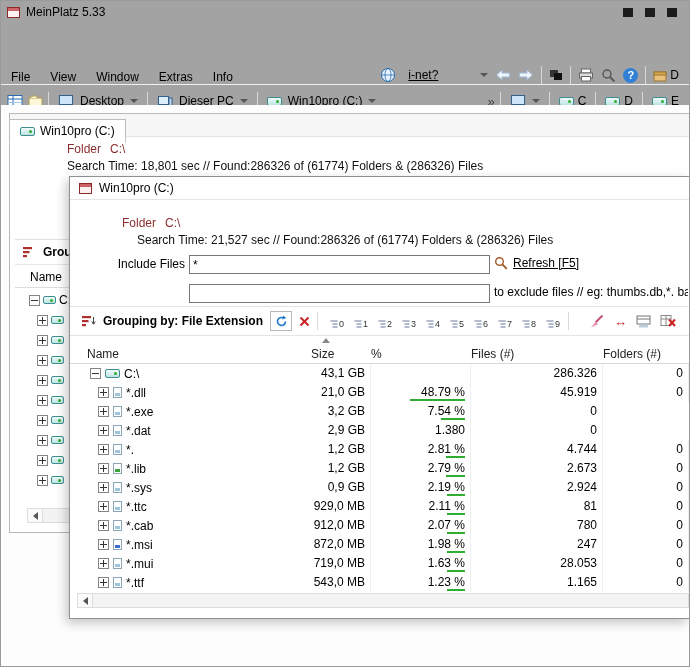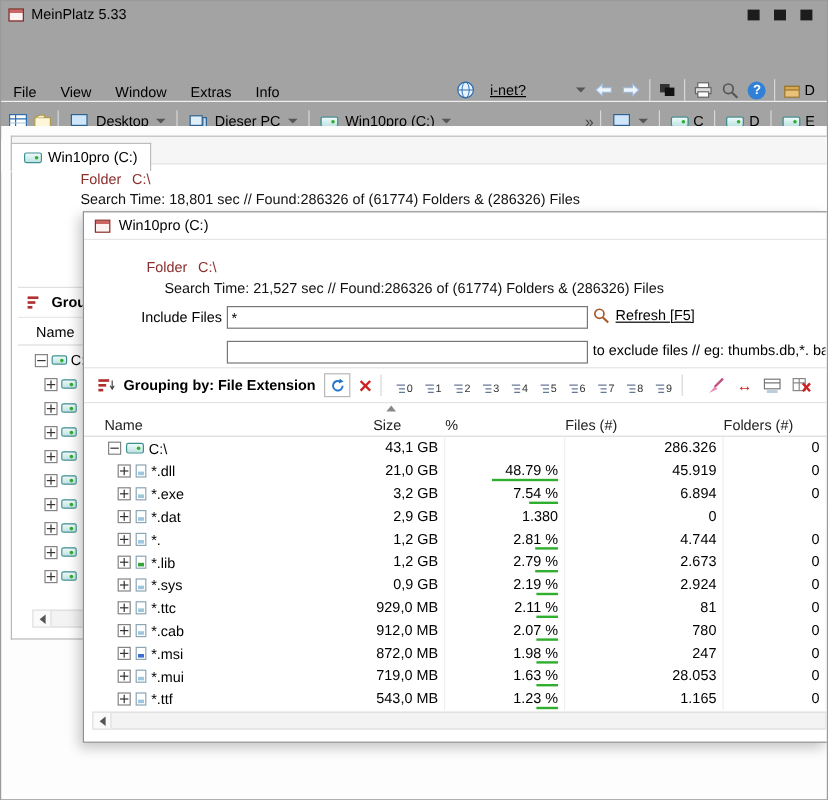--- a/index.html
+++ b/index.html
@@ -562,21 +562,20 @@
             <div class="cell num">0</div>
           </div>
           <div class="trow">
             <div class="cell name">
               <span class="exp plus"></span>
               <span class="file-ico"></span>
               <span>*.exe</span>
             </div>
             <div class="cell num">3,2 GB</div>
             <div class="cell num pct"><span>7.54 %</span><span class="pbar" style="width: 24px;"></span></div>
-            <div class="cell num">6.894</div>
             <div class="cell num">0</div>
           </div>
           <div class="trow">
             <div class="cell name">
               <span class="exp plus"></span>
               <span class="file-ico"></span>
               <span>*.dat</span>
             </div>
             <div class="cell num">2,9 GB</div>
             <div class="cell num">1.380</div>

